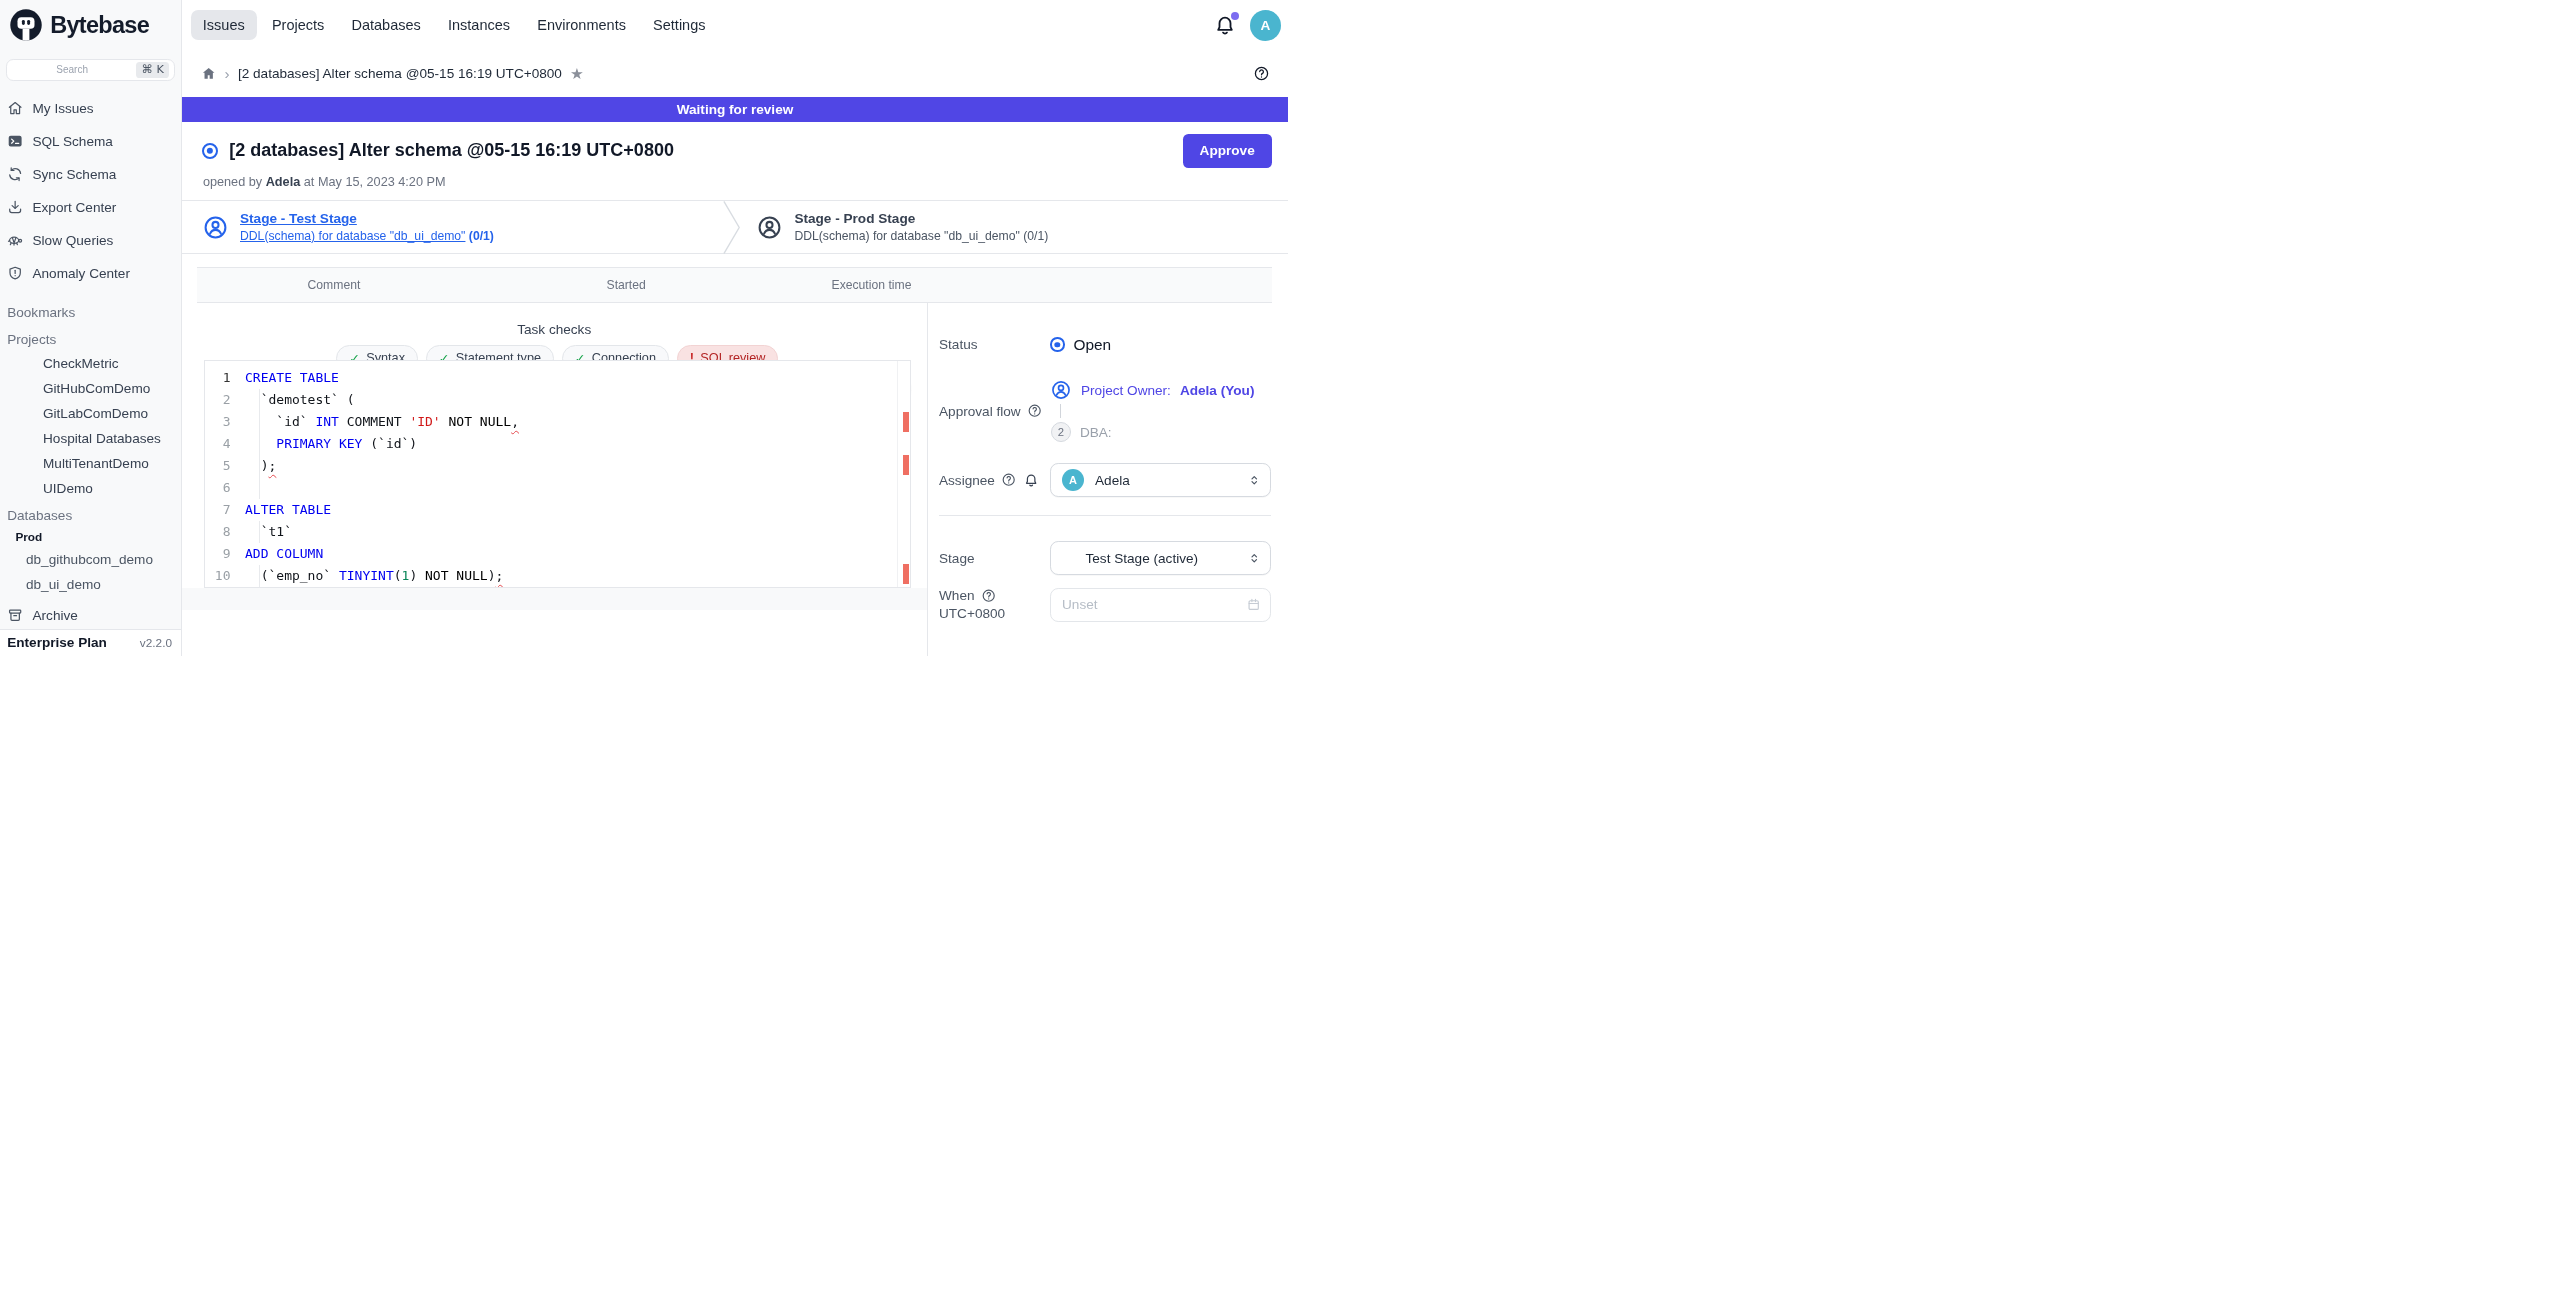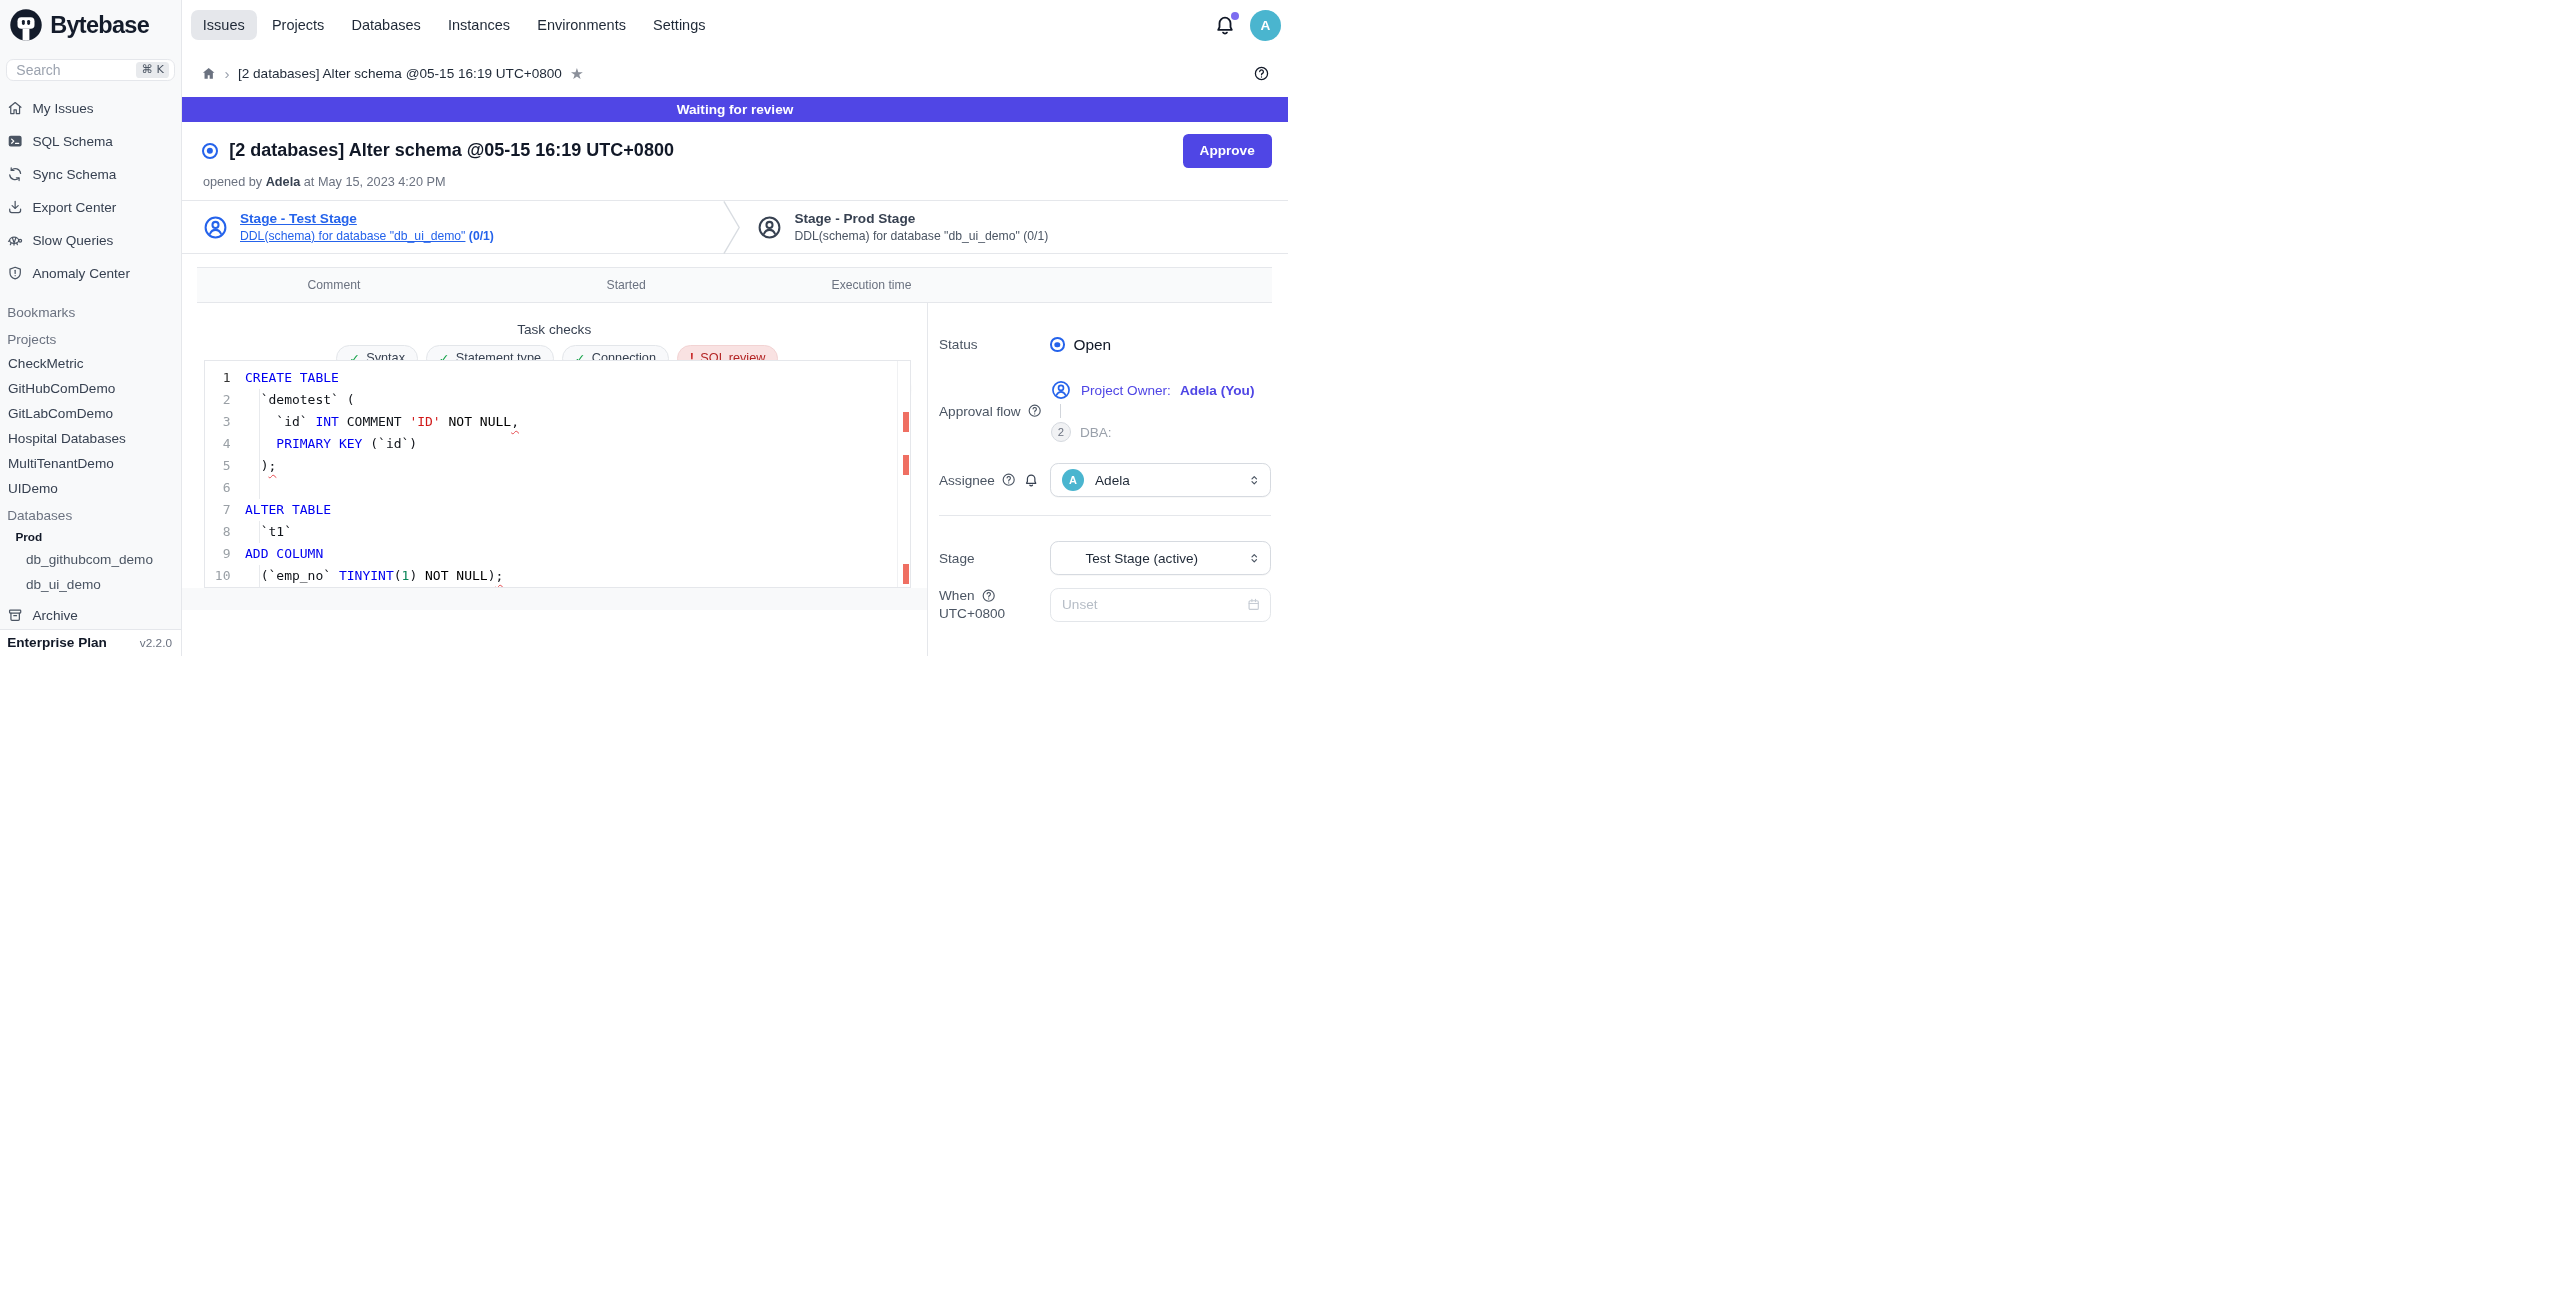--- a/index.html
+++ b/index.html
@@ -16,27 +16,27 @@
   .nav-item.active { background:#e5e7eb; }
   .hdr-right { margin-left:auto; display:flex; align-items:center; gap:13.6px; padding-right:7.2px; }
   .bell-wrap { position:relative; width:22px; height:22px; color:#111827; cursor:pointer; }
   .bell-dot { position:absolute; top:-1.8px; right:-2.7px; width:8.2px; height:8.2px; border-radius:50%; background:#7c6cf0; }
   .avatar { width:31px; height:31px; border-radius:50%; background:#4ab5cf; color:#fff; font-size:13.6px; font-weight:600; display:flex; align-items:center; justify-content:center; cursor:pointer; }
 
   
   .shell { display:flex; height:606px; }
   aside { width:182px; flex:0 0 182px; background:#f8f9fa; border-right:0.9px solid #e5e7eb; display:flex; flex-direction:column; padding-top:9px; overflow:hidden; }
   .search { margin:0 6.3px; height:24.5px; background:#fff; border:0.9px solid #e5e7eb; border-radius:7.2px; display:flex; align-items:center; padding:0 4.5px 0 9px; cursor:text; }
-  .search .ph { color:#9ca3af; font-size:14px; flex:1; }
+  .search .ph { color:#9ca3af; font-size:10px; flex:1;margin-left:40px; }
   .kbd { background:#e8eaed; color:#4b5563; border-radius:3.6px; font-size:11.3px; padding:1.8px 5.4px; font-family:"DejaVu Sans", sans-serif; }
   .side-item { display:flex; align-items:center; gap:9px; height:33px; padding-left:7.2px; font-size:13.6px; color:#374151; cursor:pointer; }
   .side-item i { width:16.3px; height:16.3px; color:#4b5563; flex:0 0 16.3px; }
   .side-menu-wrap { margin-top:11px; }
   .sec { margin-top:11.8px; height:25px; display:flex; align-items:center; padding-left:7.2px; color:#6b7280; font-size:13.6px; }
-  .proj-item { height:25px; display:flex; align-items:center; padding-left:8px; font-size:13.6px; color:#374151; cursor:pointer; }
+  .proj-item { height:25px; display:flex; align-items:center; padding-left:8px; font-size:13.6px; color:#374151; cursor:pointer;margin-left:35px; }
   .env { height:23.5px; display:flex; align-items:center; padding-left:15.4px; font-size:11.8px; font-weight:700; color:#111827; cursor:pointer; }
   .db-item { height:25px; display:flex; align-items:center; padding-left:26px; font-size:13.6px; color:#4b5563; cursor:pointer; }
   .archive { margin-top:4.5px; height:31px; }
   .side-footer { margin-top:auto; border-top:0.9px solid #e5e7eb; background:#fff; height:31px; display:flex; align-items:center; justify-content:space-between; padding:0 9px 0 7.2px; }
   .plan { font-size:13.6px; font-weight:700; color:#111827; }
   .version { font-size:11.8px; color:#6b7280; }
 
   
   main { flex:1; display:flex; flex-direction:column; position:relative; }
   .breadcrumb { height:47px; display:flex; align-items:center; padding:0 18px 0 19px; gap:8.2px; }

